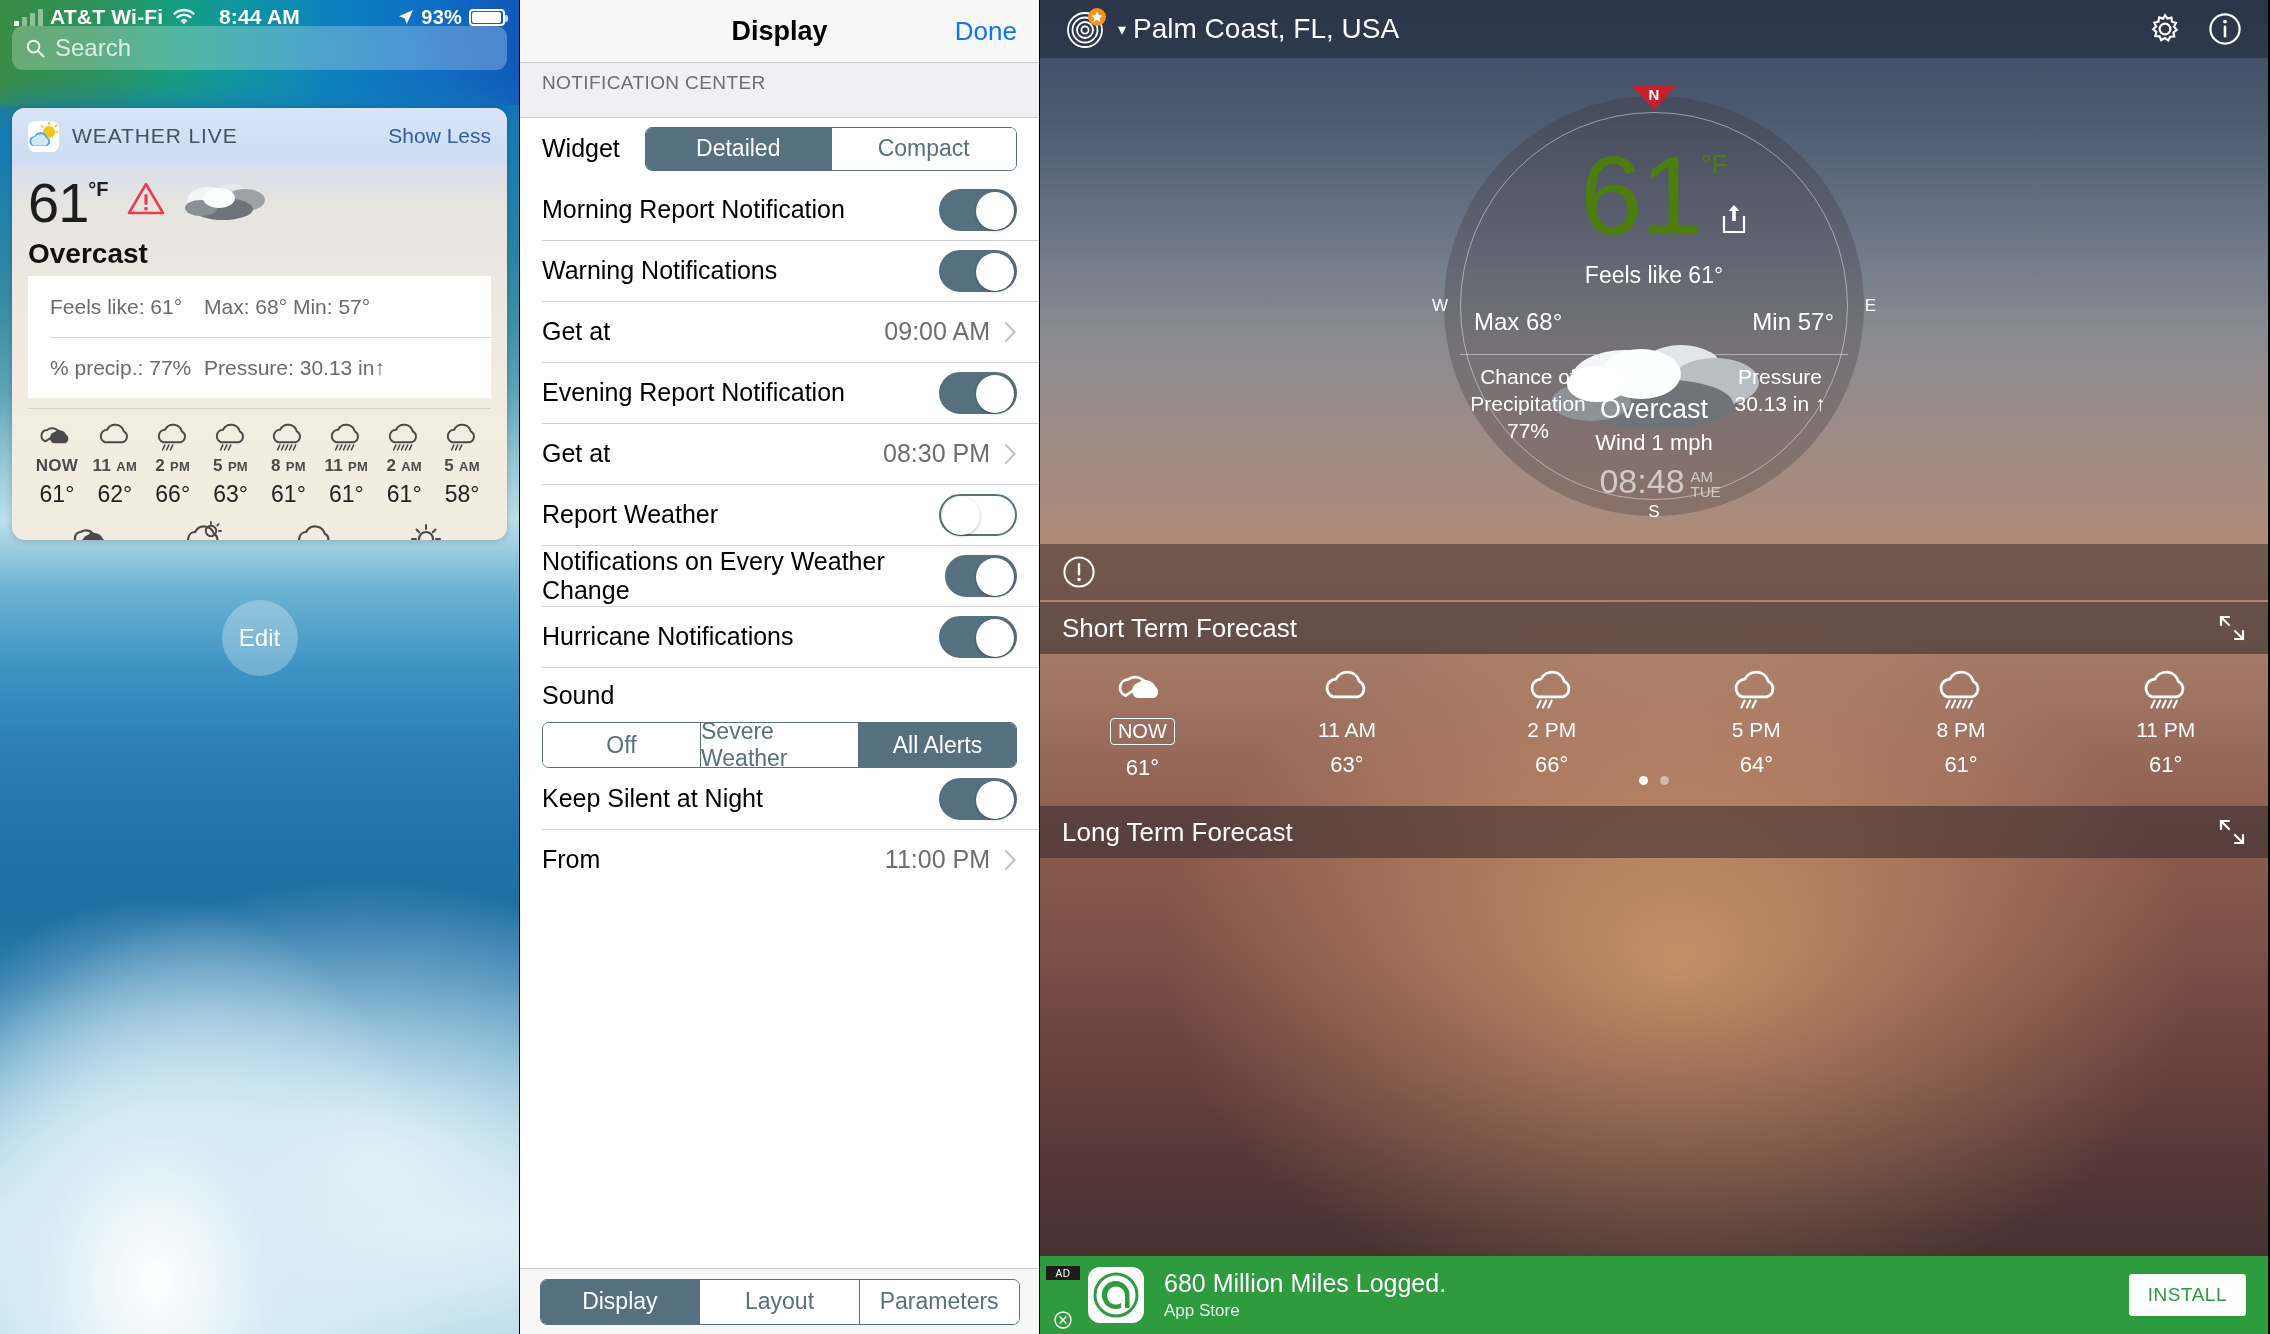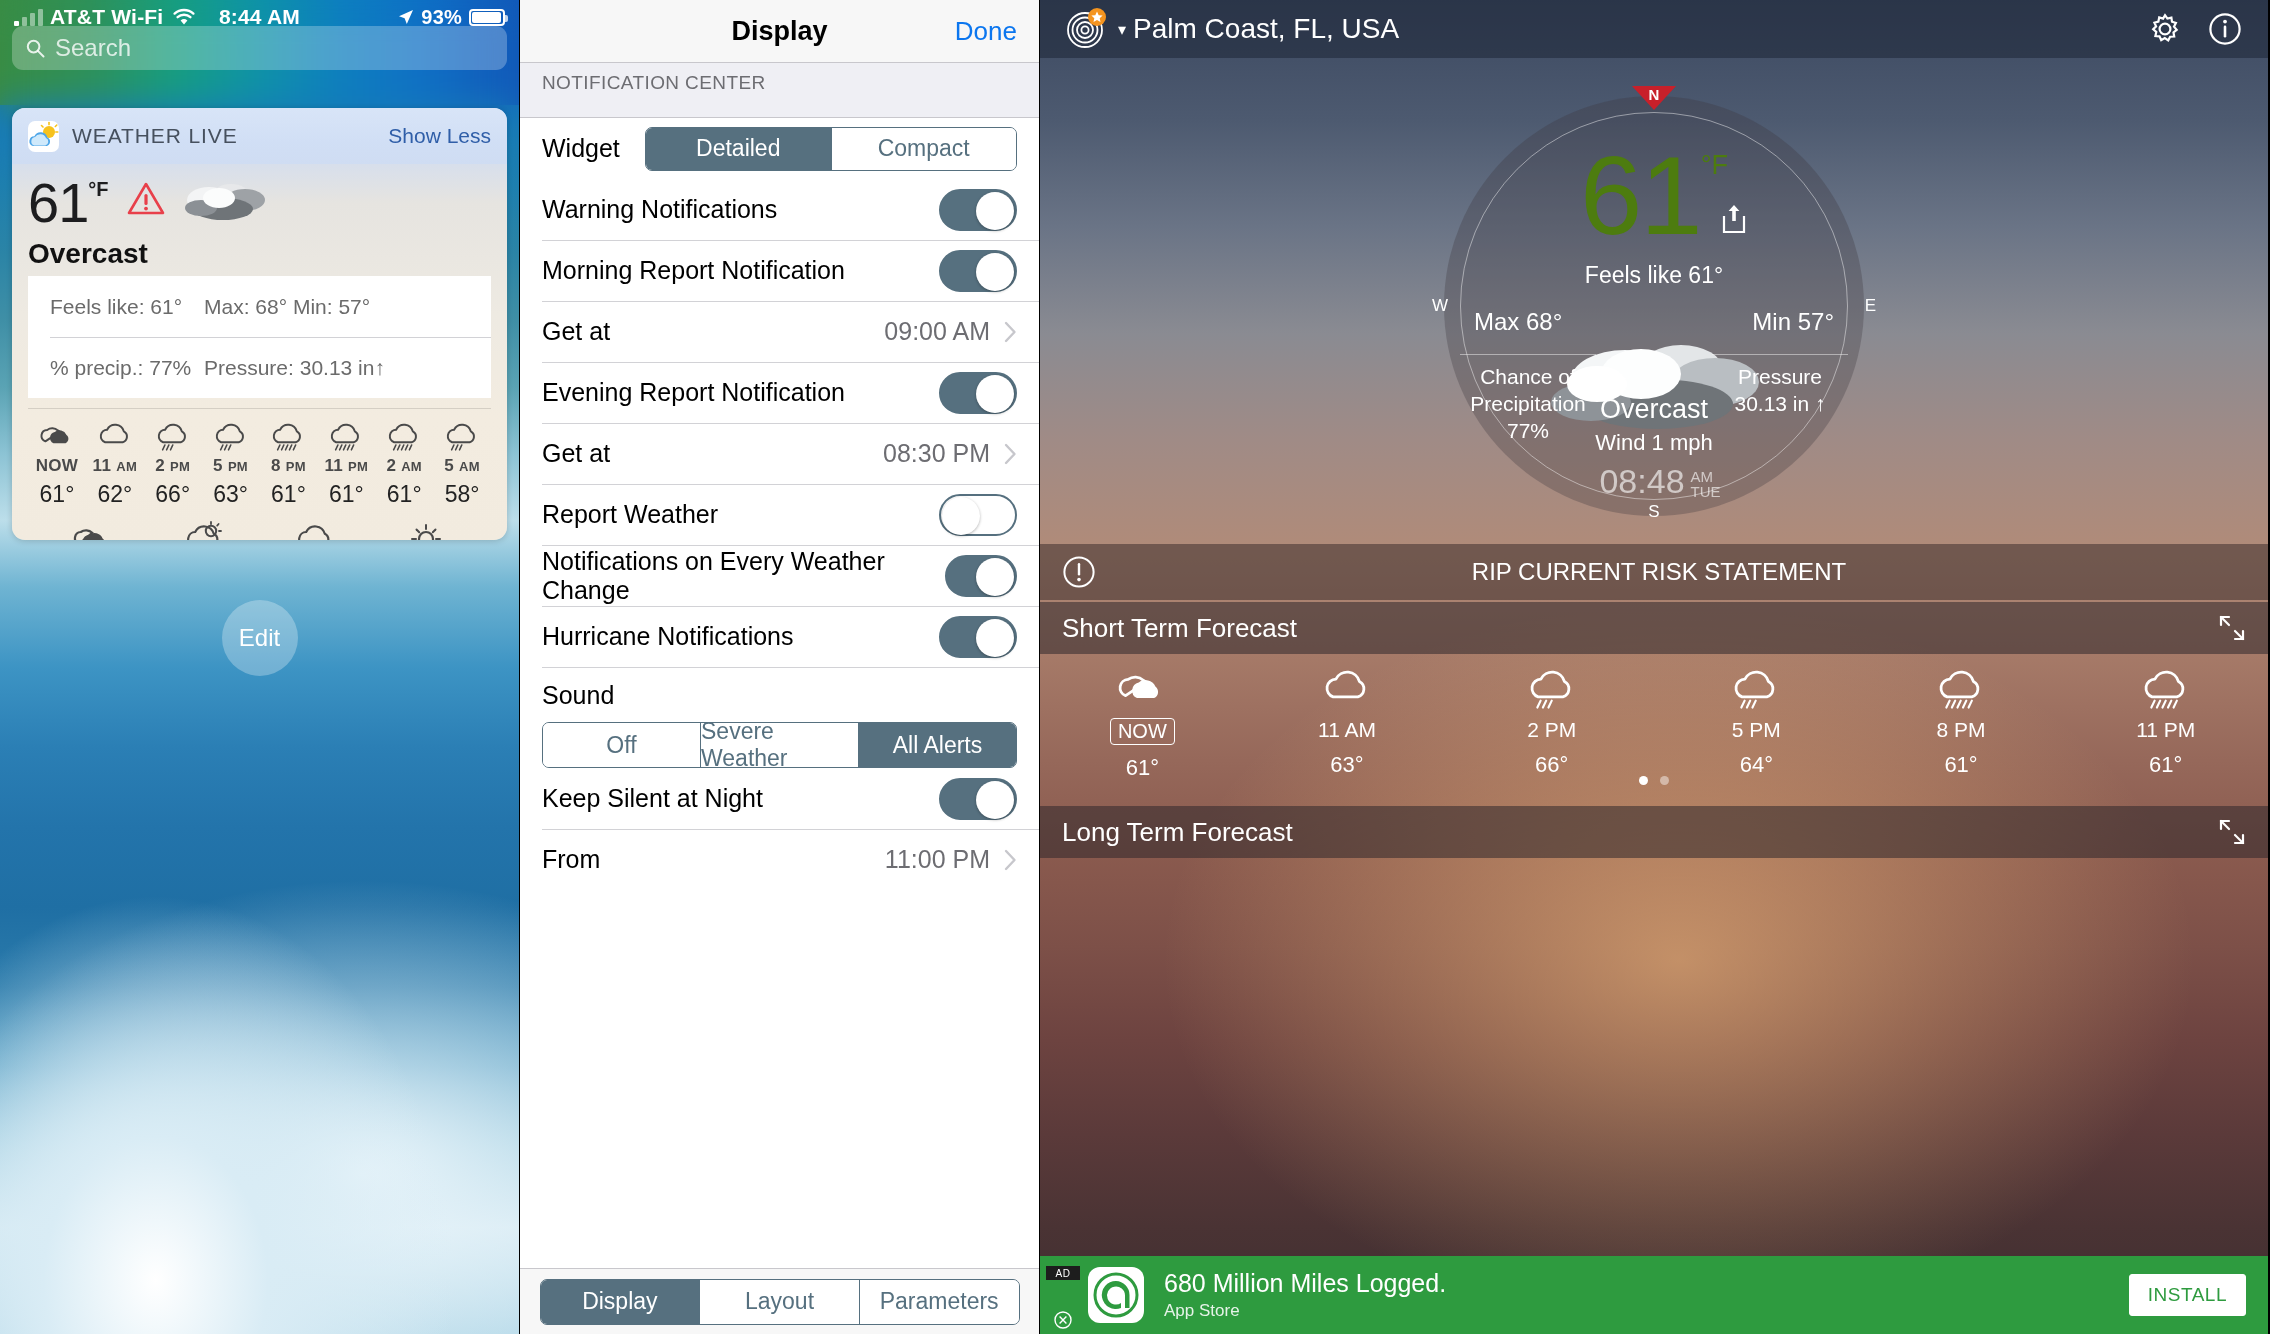--- a/index.html
+++ b/index.html
@@ -530,27 +530,27 @@
   <div class="row">
     <span class="label">Widget</span>
     <div class="seg" id="seg-widget">
         <div class="on">Detailed</div>
         <div>Compact</div>
       </div>
   </div>
 
   <div id="rows1">
       <div class="row">
-        <span class="label">Warning Notifications</span>
+        <span class="label">Morning Report Notification</span>
         <div class="toggle">
           <i></i>
         </div>
       </div>
       <div class="row">
-        <span class="label">Morning Report Notification</span>
+        <span class="label">Warning Notifications</span>
         <div class="toggle">
           <i></i>
         </div>
       </div>
       <div class="row">
         <span class="label">Get at</span>
         <div class="right">
           <span class="value">09:00 AM</span>
         <span class="chev">
         <svg width="13" height="22" viewBox="0 0 13 22">
@@ -730,21 +730,20 @@
   </div>
 
   <div class="rip">
     <span class="ico">
       <svg width="34" height="34" viewBox="0 0 34 34">
         <circle cx="17" cy="17" r="14.6" fill="none" stroke="#fff" stroke-width="2"></circle>
         <rect x="15.8" y="8" width="2.4" height="12.5" rx="1.2" fill="#fff"></rect>
         <circle cx="17" cy="24.6" r="1.8" fill="#fff"></circle>
       </svg>
     </span>
-    <span>RIP CURRENT RISK STATEMENT</span>
   </div>
 
   <div class="secbar short-bar">
     <span>Short Term Forecast</span>
     <span class="exp">
       <svg width="28" height="28" viewBox="0 0 28 28">
         <g stroke="#fff" stroke-width="2.2" fill="none" stroke-linecap="round">
           <path d="M11 3 H3 V11"></path>
             <path d="M3 3 L11 11"></path>
           <path d="M17 25 H25 V17"></path>

